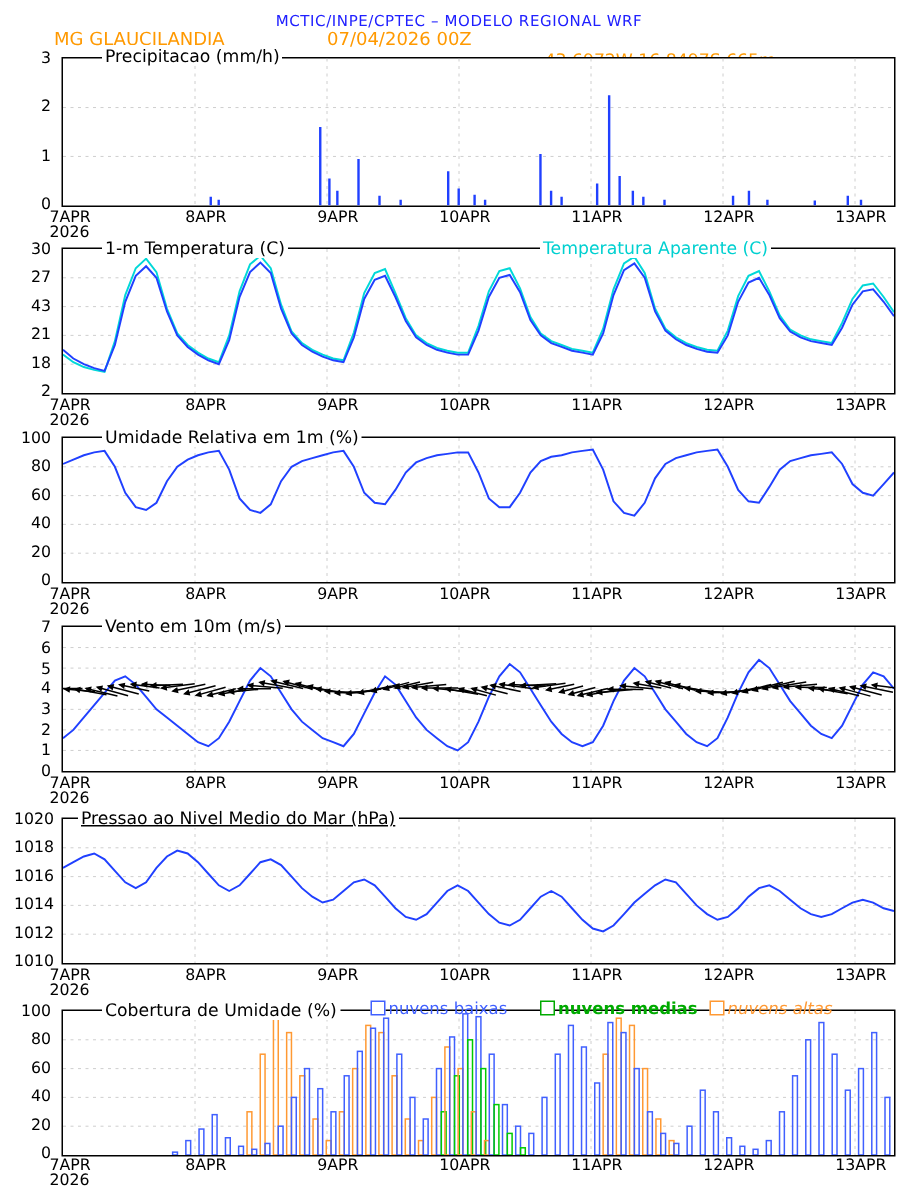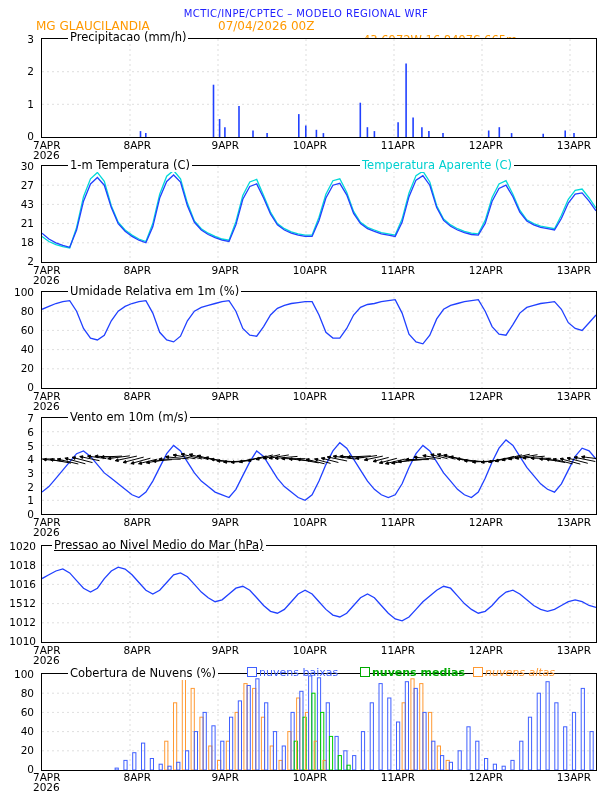--- a/index.html
+++ b/index.html
@@ -363,21 +363,21 @@
       <line x1="0" y1="57.6" x2="554" y2="57.6"></line>
         <line x1="0" y1="76.8" x2="554" y2="76.8"></line>
     </g>
     <polyline id="pres-line" fill="none" stroke="#2040ff" stroke-width="1.3" points="0.0,32.6 6.9,28.8 13.9,25.0 20.8,23.0 27.7,26.9 34.6,34.6 41.5,42.2 48.5,46.1 55.4,42.2 62.3,32.6 69.3,25.0 76.2,21.1 83.1,23.0 90.0,28.8 96.9,36.5 103.9,44.2 110.8,48.0 117.7,44.2 124.7,36.5 131.6,28.8 138.5,26.9 145.4,30.7 152.4,38.4 159.3,46.1 166.2,51.8 173.1,55.7 180.1,53.8 187.0,48.0 193.9,42.2 200.8,40.3 207.8,44.2 214.7,51.8 221.6,59.5 228.5,65.3 235.4,67.2 242.4,63.4 249.3,55.7 256.2,48.0 263.1,44.2 270.1,48.0 277.0,55.7 283.9,63.4 290.9,69.1 297.8,71.0 304.7,67.2 311.6,59.5 318.5,51.8 325.5,48.0 332.4,51.8 339.3,59.5 346.3,67.2 353.2,73.0 360.1,74.9 367.0,71.0 374.0,63.4 380.9,55.7 387.8,49.9 394.7,44.2 401.6,40.3 408.6,42.2 415.5,49.9 422.4,57.6 429.4,63.4 436.3,67.2 443.2,65.3 450.1,59.5 457.0,51.8 464.0,46.1 470.9,44.2 477.8,48.0 484.8,53.8 491.7,59.5 498.6,63.4 505.5,65.3 512.5,63.4 519.4,59.5 526.3,55.7 533.2,53.8 540.1,55.7 547.1,59.5 554.0,61.4"></polyline>
   </svg>
 </div>
 <div class="plabel" style="left:52px;top:538px;text-decoration:underline;">Pressao ao Nivel Medio do Mar (hPa)</div>
 <div class="ytick" style="left:0px;top:540px;width:36px;">1020</div>
 <div class="ytick" style="left:0px;top:559px;width:36px;">1018</div>
 <div class="ytick" style="left:0px;top:578px;width:36px;">1016</div>
-<div class="ytick" style="left:0px;top:597px;width:36px;">1512</div>
+<div class="ytick" style="left:0px;top:597px;width:36px;">1014</div>
 <div class="ytick" style="left:0px;top:616px;width:36px;">1012</div>
 <div class="ytick" style="left:0px;top:635px;width:36px;">1010</div>
 <div class="xtick2" style="left:33px;top:644px;">7APR</div>
 <div class="xtick" style="left:107px;top:644px;">8APR</div>
 <div class="xtick" style="left:195px;top:644px;">9APR</div>
 <div class="xtick" style="left:283px;top:644px;">10APR</div>
 <div class="xtick" style="left:371px;top:644px;">11APR</div>
 <div class="xtick" style="left:459px;top:644px;">12APR</div>
 <div class="xtick" style="left:547px;top:644px;">13APR</div>
 <div class="xtick2" style="left:33px;top:654px;">2026</div>
@@ -480,21 +480,21 @@
         <rect x="495.2" y="19.2" width="3.2" height="76.8" fill="none" stroke="#4060ff" stroke-width="1"></rect>
         <rect x="504.0" y="7.7" width="3.2" height="88.3" fill="none" stroke="#4060ff" stroke-width="1"></rect>
         <rect x="512.8" y="28.8" width="3.2" height="67.2" fill="none" stroke="#4060ff" stroke-width="1"></rect>
         <rect x="521.6" y="52.8" width="3.2" height="43.2" fill="none" stroke="#4060ff" stroke-width="1"></rect>
         <rect x="530.4" y="38.4" width="3.2" height="57.6" fill="none" stroke="#4060ff" stroke-width="1"></rect>
         <rect x="539.2" y="14.4" width="3.2" height="81.6" fill="none" stroke="#4060ff" stroke-width="1"></rect>
         <rect x="548.0" y="57.6" width="3.2" height="38.4" fill="none" stroke="#4060ff" stroke-width="1"></rect>
       </g>
   </svg>
 </div>
-<div class="plabel" style="left:68px;top:666px;">Cobertura de Nuvens (%)</div>
+<div class="plabel" style="left:68px;top:666px;">Cobertura de Umidade (%)</div>
 <div class="legend" style="left:247px;top:666px;color:#4060ff;">
   <i style="background:#fff;border-color:#4060ff;"></i><span>nuvens baixas</span>
 </div>
 <div class="legend" style="left:360px;top:666px;color:#00aa00;font-weight:bold;">
   <i style="background:#fff;border-color:#00aa00;"></i><span>nuvens medias</span>
 </div>
 <div class="legend" style="left:473px;top:666px;color:#ff9933;font-style:italic;">
   <i style="background:#fff;border-color:#ff9933;"></i><span>nuvens altas</span>
 </div>
 <div class="ytick" style="left:4px;top:668px;">100</div>

